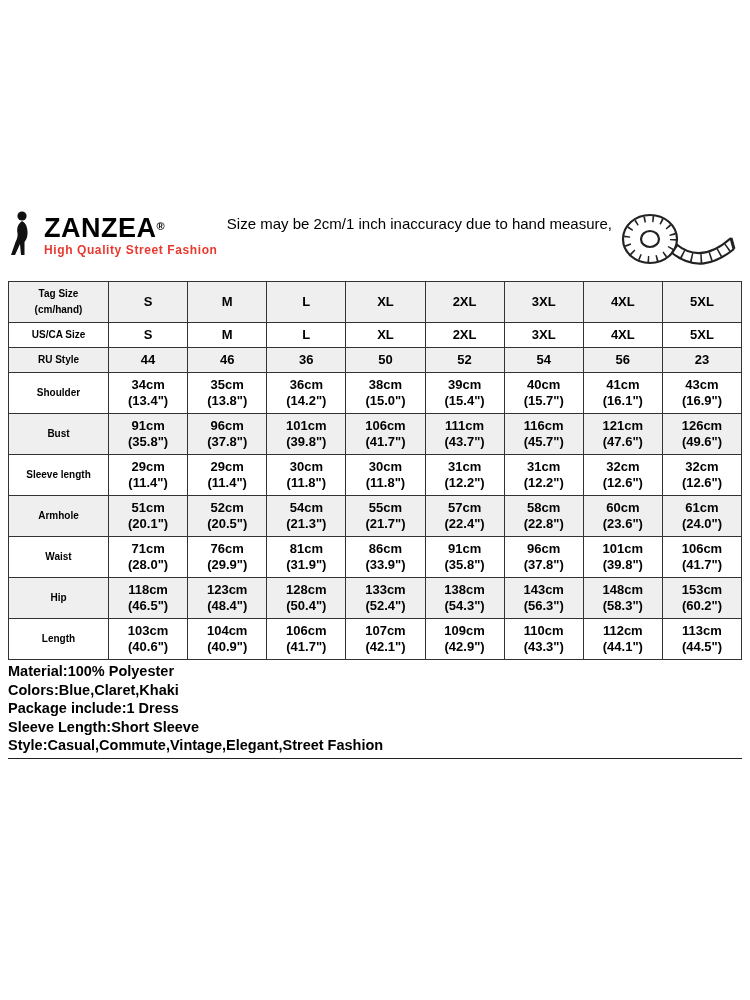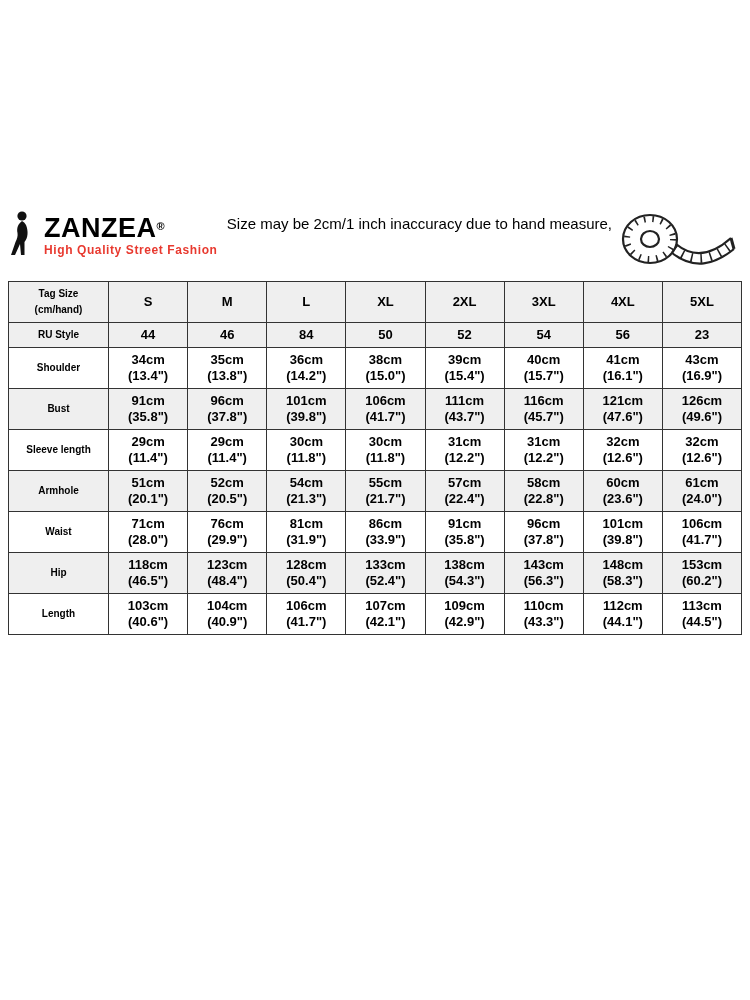--- a/index.html
+++ b/index.html
@@ -172,32 +172,61 @@
           <td>
             <div>3XL</div>
           </td>
           <td>
             <div>4XL</div>
           </td>
           <td>
             <div>5XL</div>
           </td>
         </tr>
+        <tr>
+          <td class="row-label">
+            <div>US/CA Size</div>
+          </td>
+          <td>
+            <div>S</div>
+          </td>
+          <td>
+            <div>M</div>
+          </td>
+          <td>
+            <div>L</div>
+          </td>
+          <td>
+            <div>XL</div>
+          </td>
+          <td>
+            <div>2XL</div>
+          </td>
+          <td>
+            <div>3XL</div>
+          </td>
+          <td>
+            <div>4XL</div>
+          </td>
+          <td>
+            <div>5XL</div>
+          </td>
+        </tr>
         <tr class="shaded">
           <td class="row-label">
             <div>RU Style</div>
           </td>
           <td>
             <div>44</div>
           </td>
           <td>
             <div>46</div>
           </td>
           <td>
-            <div>84</div>
+            <div>36</div>
           </td>
           <td>
             <div>50</div>
           </td>
           <td>
             <div>52</div>
           </td>
           <td>
             <div>54</div>
           </td>
@@ -463,14 +492,21 @@
             <div>(44.1")</div>
           </td>
           <td>
             <div>113cm</div>
             <div>(44.5")</div>
           </td>
         </tr>
       </tbody>
   </table>
 
+  <div class="footer">
+    <div class="footer-line">Material:100% Polyester</div>
+    <div class="footer-line">Colors:Blue,Claret,Khaki</div>
+    <div class="footer-line">Package include:1 Dress</div>
+    <div class="footer-line">Sleeve Length:Short Sleeve</div>
+    <div class="footer-line">Style:Casual,Commute,Vintage,Elegant,Street Fashion</div>
+  </div>
 
 </div>
 
 </body></html>

